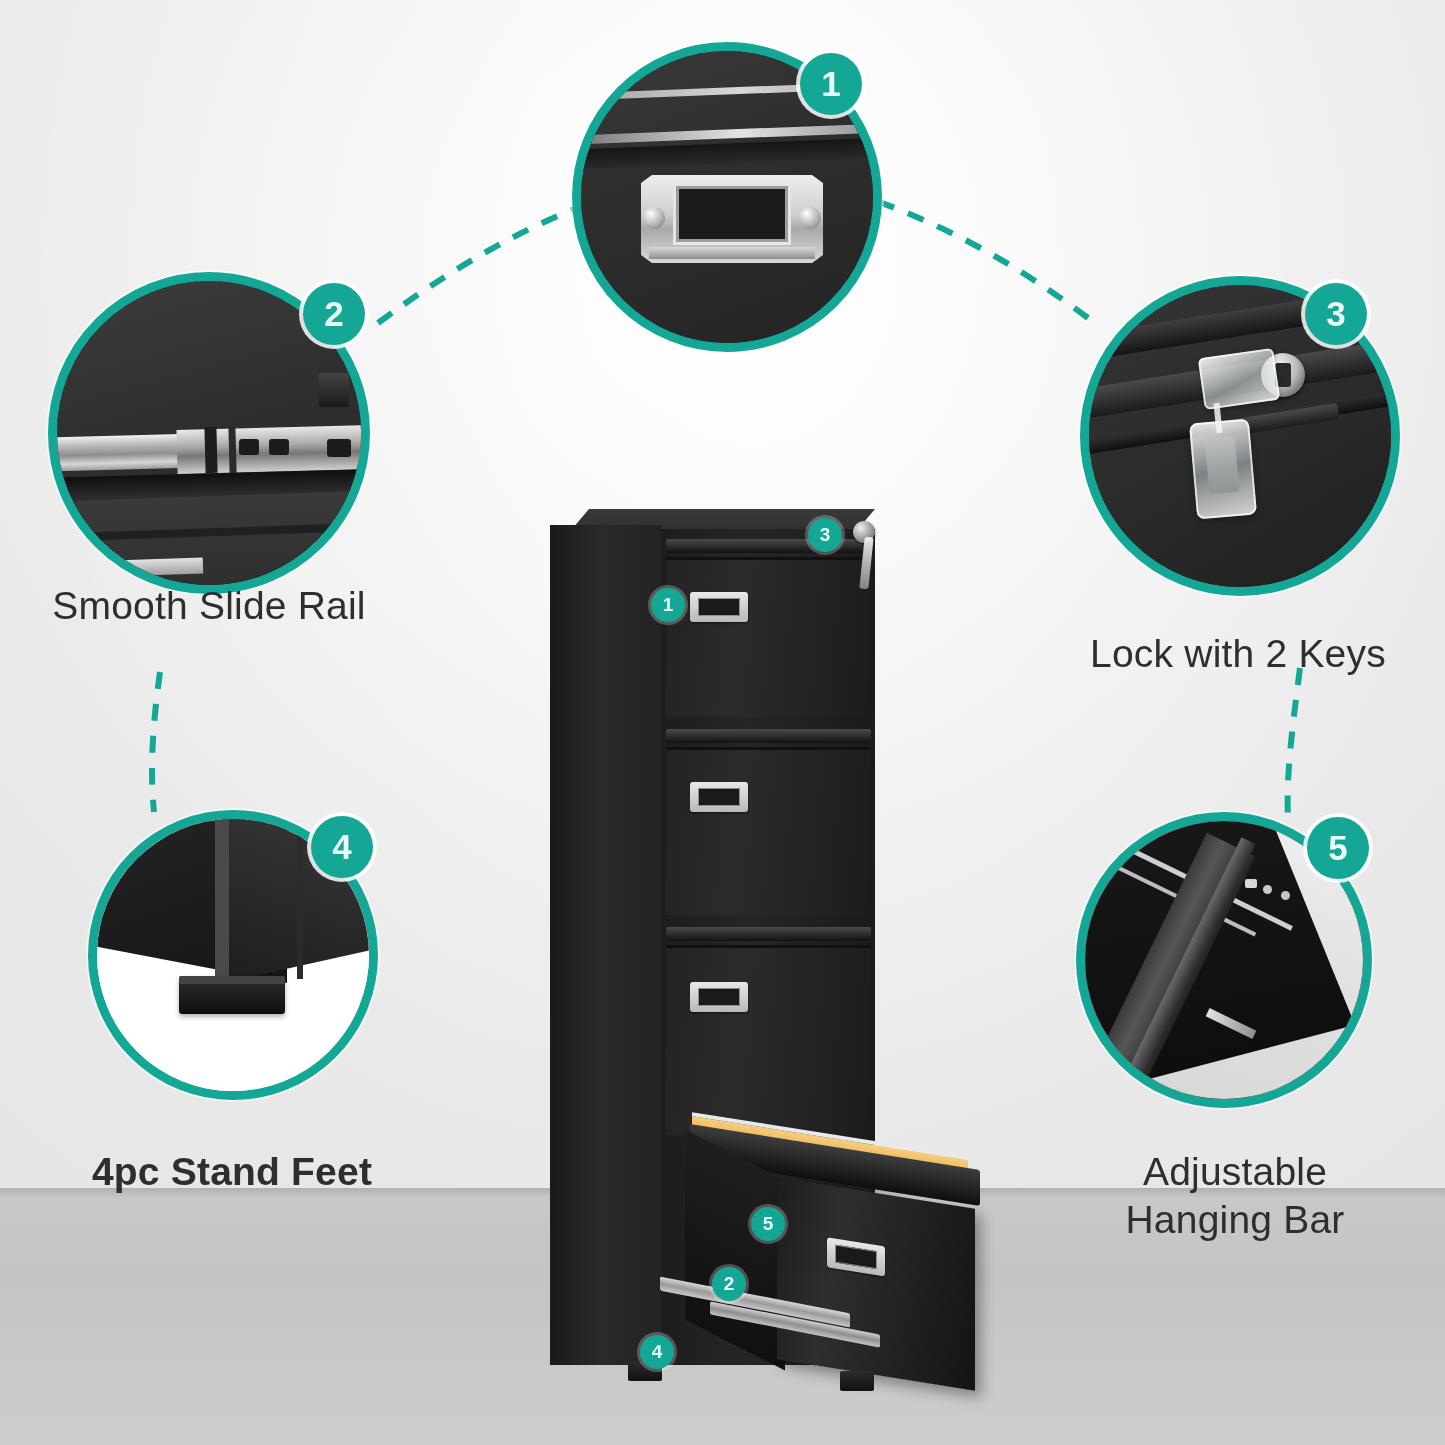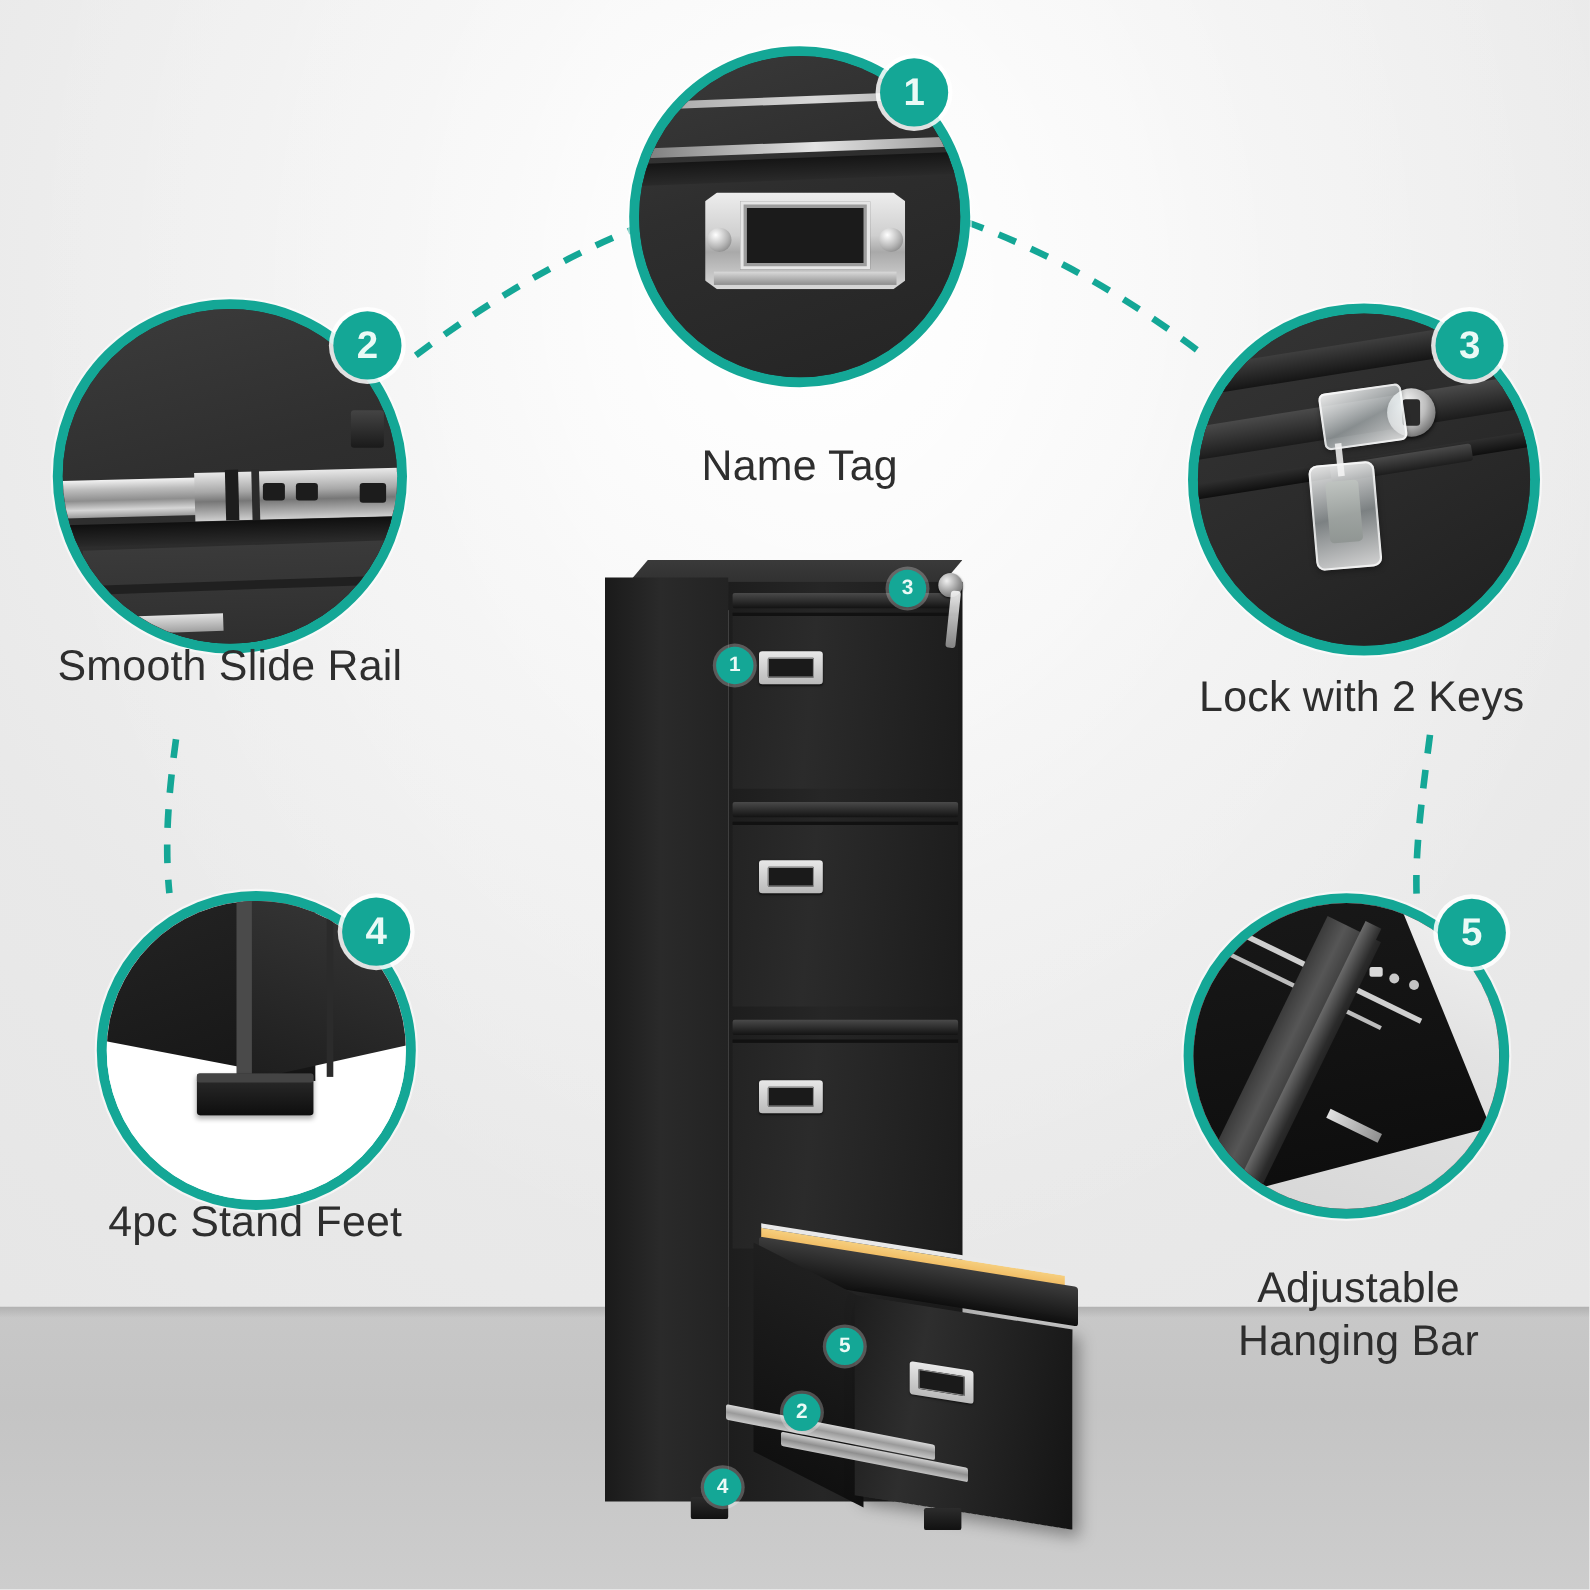--- a/index.html
+++ b/index.html
@@ -198,21 +198,20 @@
       <div style="position:absolute;left:92px;top:132px;width:118px;height:62px;background:#1b1b1b;
                   box-shadow:inset 0 0 0 3px #e6e6e6, inset 0 0 0 6px #9d9d9d;"></div>
       <div style="position:absolute;left:62px;top:156px;width:22px;height:22px;border-radius:50%;
                   background:radial-gradient(circle at 35% 30%,#fff,#b4b4b4 55%,#6e6e6e);"></div>
       <div style="position:absolute;left:218px;top:156px;width:22px;height:22px;border-radius:50%;
                   background:radial-gradient(circle at 35% 30%,#fff,#b4b4b4 55%,#6e6e6e);"></div>
       <div style="position:absolute;left:68px;top:196px;width:166px;height:12px;background:linear-gradient(180deg,#d9d9d9,#8e8e8e);"></div>
     </div>
   </div>
   <div class="badge" style="left:800px; top:53px;">1</div>
-  <div class="caption" style="left:577px; top:400px; width:300px;">Name Tag</div>
 
   <div class="circle" style="left:48px; top:272px; width:322px; height:322px;">
     <div class="art" style="background:linear-gradient(165deg,#3c3c3c 0%,#2f2f2f 45%,#262626 100%);">
       <div style="position:absolute;left:262px;top:92px;width:30px;height:34px;background:linear-gradient(180deg,#444,#1a1a1a);border-radius:3px;"></div>
 
       <div class="metal-bar" style="left:-20px;top:152px;width:370px;height:34px;transform:rotate(-1.5deg);"></div>
       <div class="metal-bar" style="left:120px;top:146px;width:230px;height:44px;transform:rotate(-1.5deg);
            background:linear-gradient(180deg,#e9e9e9,#a8a8a8 40%,#777 60%,#cfcfcf 100%);"></div>
       <div class="rail-hole" style="left:182px;top:158px;width:20px;height:16px;"></div>
       <div class="rail-hole" style="left:212px;top:158px;width:20px;height:16px;"></div>
@@ -249,40 +248,40 @@
       <div style="position:absolute;left:104px;top:136px;width:60px;height:96px;border-radius:8px;
                   background:linear-gradient(170deg, rgba(255,255,255,.88), rgba(205,215,218,.5) 50%, rgba(250,250,250,.82));
                   box-shadow:inset 0 0 0 2px rgba(255,255,255,.7), 0 2px 6px rgba(0,0,0,.35);
                   transform:rotate(-5deg);"></div>
       <div style="position:absolute;left:118px;top:152px;width:30px;height:56px;border-radius:4px;
                   background:linear-gradient(180deg,#bfc4c0,#8d9390);opacity:.85;transform:rotate(-5deg);"></div>
       <div style="position:absolute;left:126px;top:118px;width:6px;height:30px;background:rgba(245,245,245,.85);transform:rotate(-6deg);"></div>
     </div>
   </div>
   <div class="badge" style="left:1305px; top:283px;">3</div>
-  <div class="caption" style="left:1058px; top:610px; width:360px;">Lock with 2 Keys</div>
+  <div class="caption" style="left:1058px; top:630px; width:360px;">Lock with 2 Keys</div>
 
   <div class="circle" style="left:88px; top:810px; width:290px; height:290px; background:#fff;">
     <div class="art" style="background:linear-gradient(180deg,#ffffff 0%,#ffffff 100%);">
       <div style="position:absolute;left:-40px;top:-20px;width:230px;height:200px;
                   background:linear-gradient(160deg,#262626,#141414);
                   clip-path:polygon(0% 0%,100% 0%,100% 92%,0% 70%);"></div>
       <div style="position:absolute;left:124px;top:-20px;width:190px;height:192px;
                   background:linear-gradient(200deg,#3c3c3c,#1c1c1c);
                   clip-path:polygon(0% 0%,100% 0%,100% 74%,0% 96%);"></div>
       <div style="position:absolute;left:118px;top:-20px;width:14px;height:190px;background:#4a4a4a;"></div>
       <div style="position:absolute;left:200px;top:-20px;width:6px;height:180px;background:#2b2b2b;"></div>
 
       <div style="position:absolute;left:82px;top:157px;width:106px;height:38px;border-radius:3px;
                   background:linear-gradient(180deg,#2d2d2d,#0e0e0e);box-shadow:0 3px 5px rgba(0,0,0,.3);"></div>
       <div style="position:absolute;left:82px;top:157px;width:106px;height:8px;background:#444;border-radius:2px;"></div>
     </div>
   </div>
   <div class="badge" style="left:311px; top:816px;">4</div>
-  <div class="caption" style="left:72px; top:1088px; width:320px;">4pc Stand Feet</div>
+  <div class="caption" style="left:72px; top:1148px; width:320px;font-weight:bold;">4pc Stand Feet</div>
 
   <div class="circle" style="left:1076px; top:812px; width:296px; height:296px;">
     <div class="art" style="background:linear-gradient(200deg,#f1f1f1 0%,#e3e3e3 38%,#d6d6d6 100%);">
       <div style="position:absolute;left:-70px;top:-30px;width:340px;height:300px;
                   background:linear-gradient(170deg,#1a1a1a,#0c0c0c);
                   clip-path:polygon(0% 8%,72% 0%,100% 78%,26% 100%,0% 88%);"></div>
       <div style="position:absolute;left:-40px;top:48px;width:260px;height:5px;background:#cfcfcf;transform:rotate(26deg);"></div>
       <div style="position:absolute;left:-10px;top:70px;width:190px;height:4px;background:#bdbdbd;transform:rotate(26deg);"></div>
 
       <div style="position:absolute;left:60px;top:10px;width:54px;height:270px;

